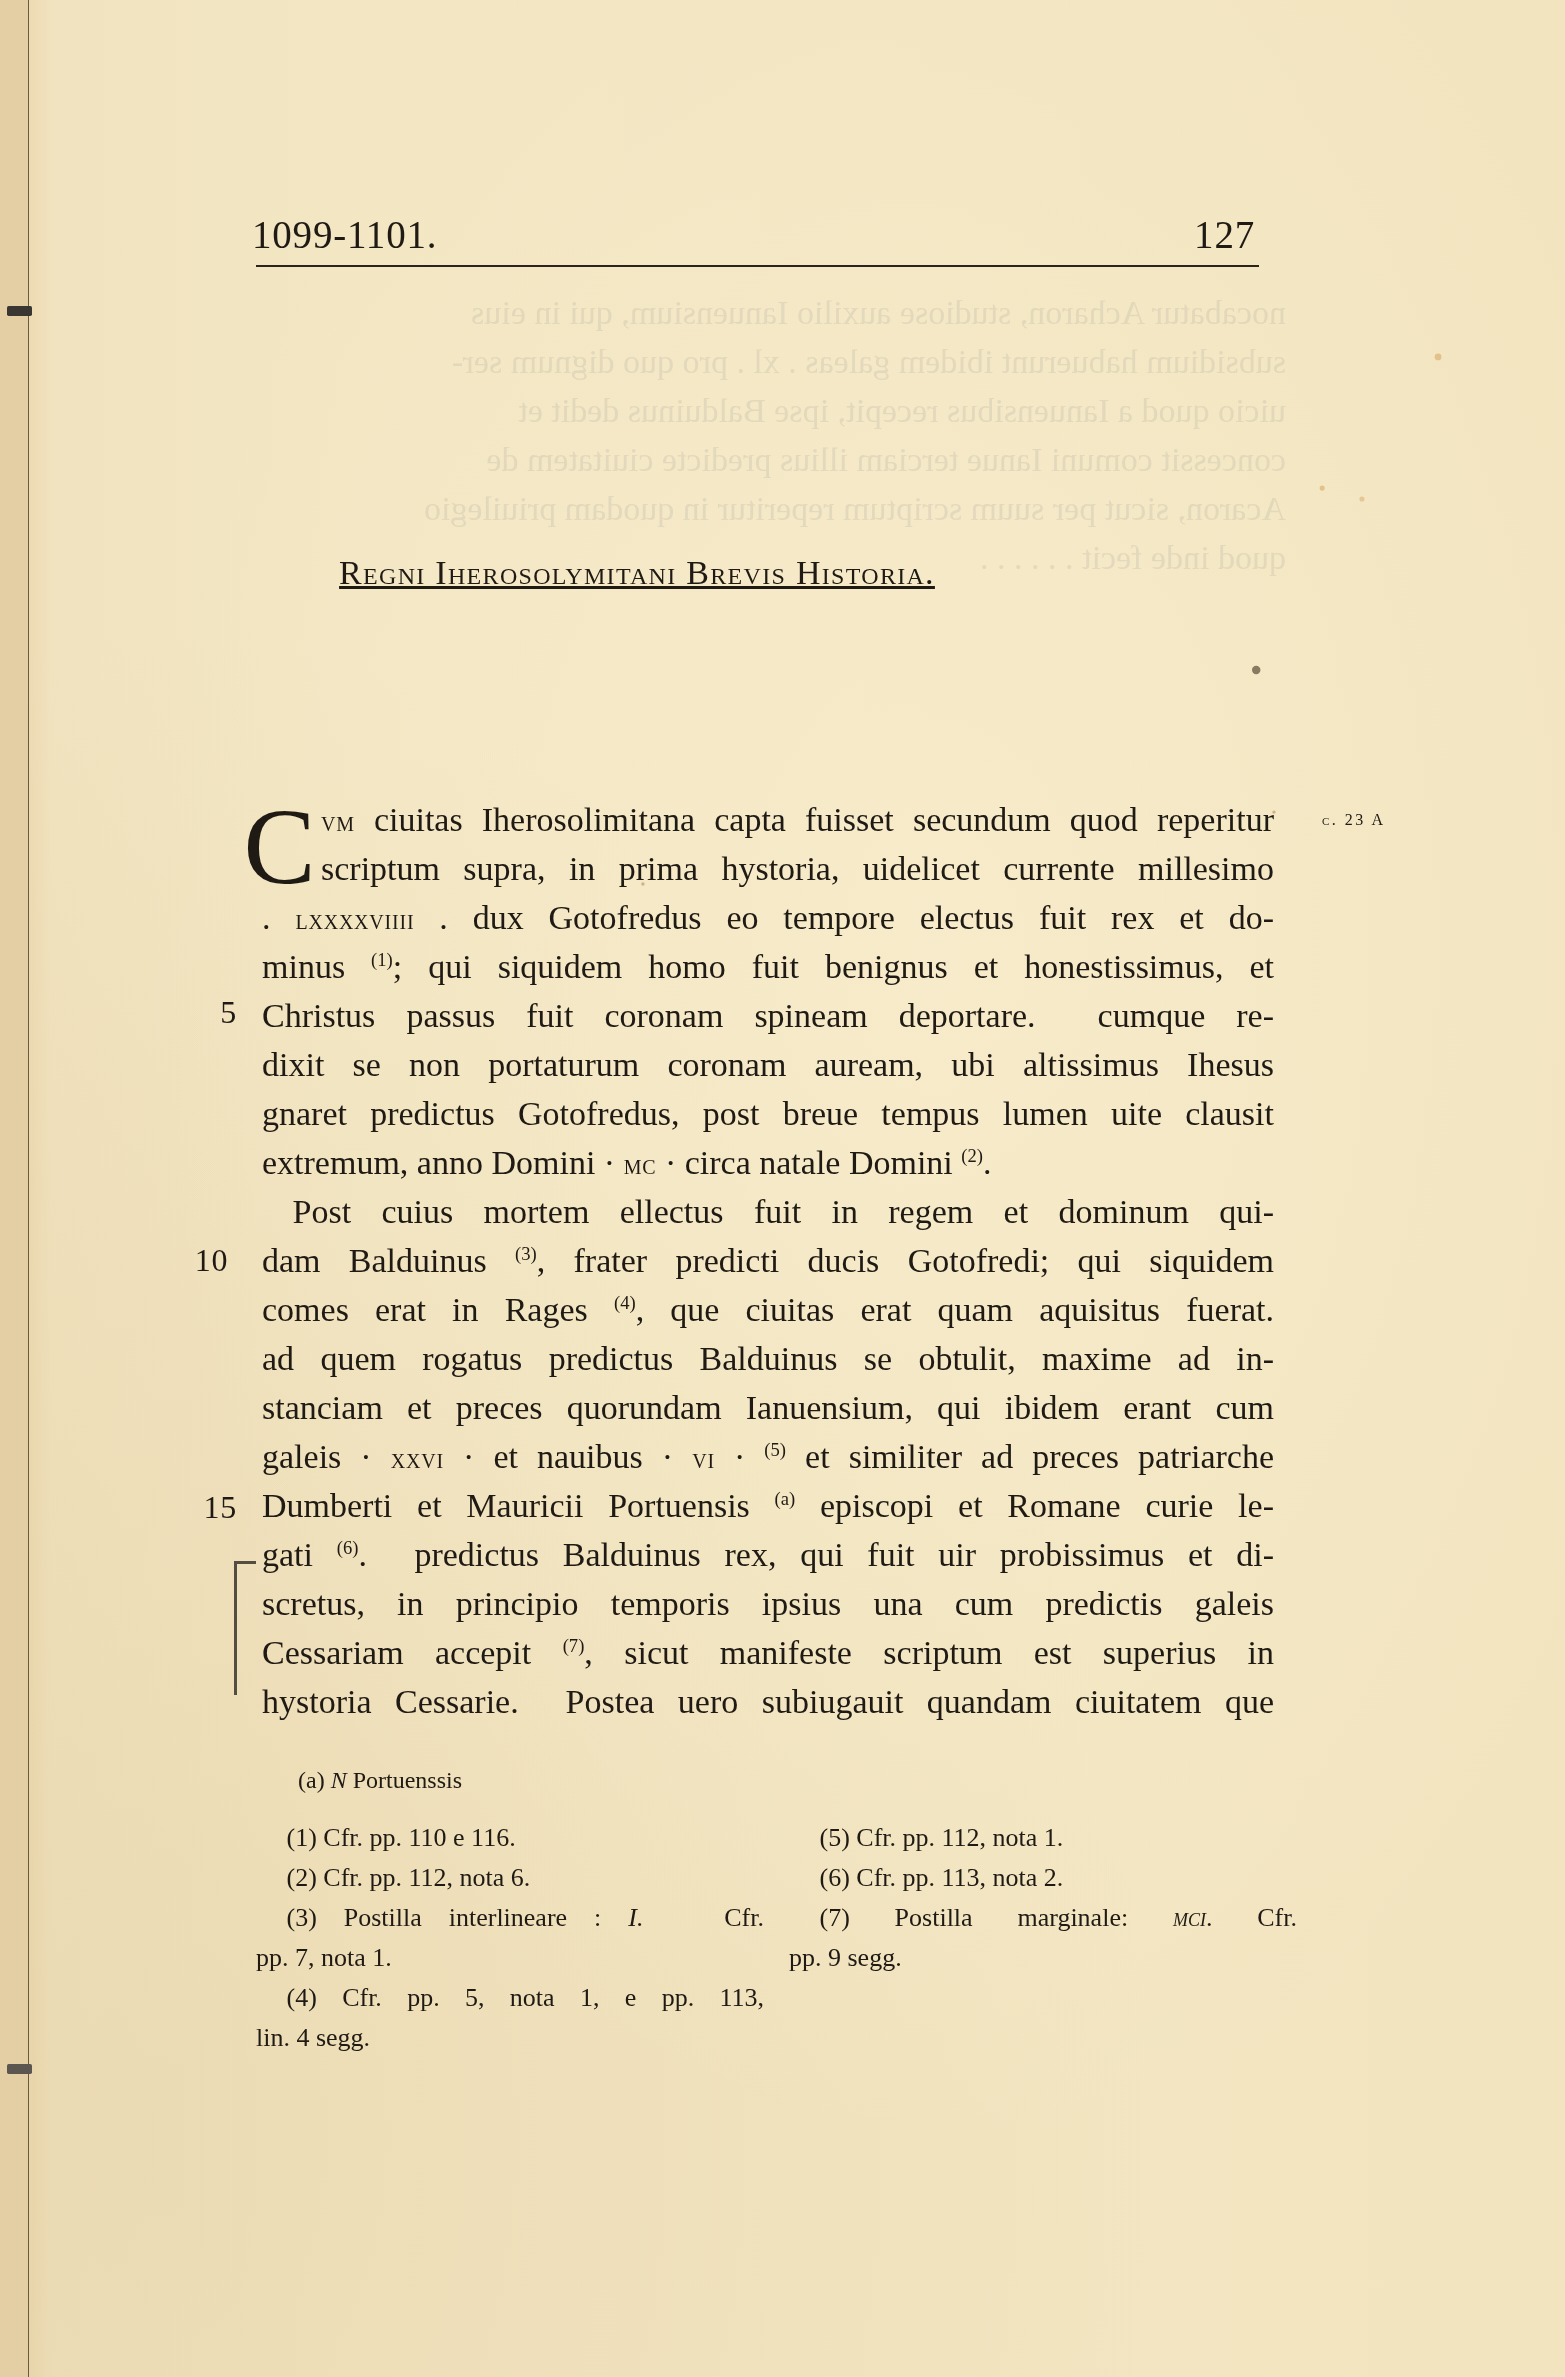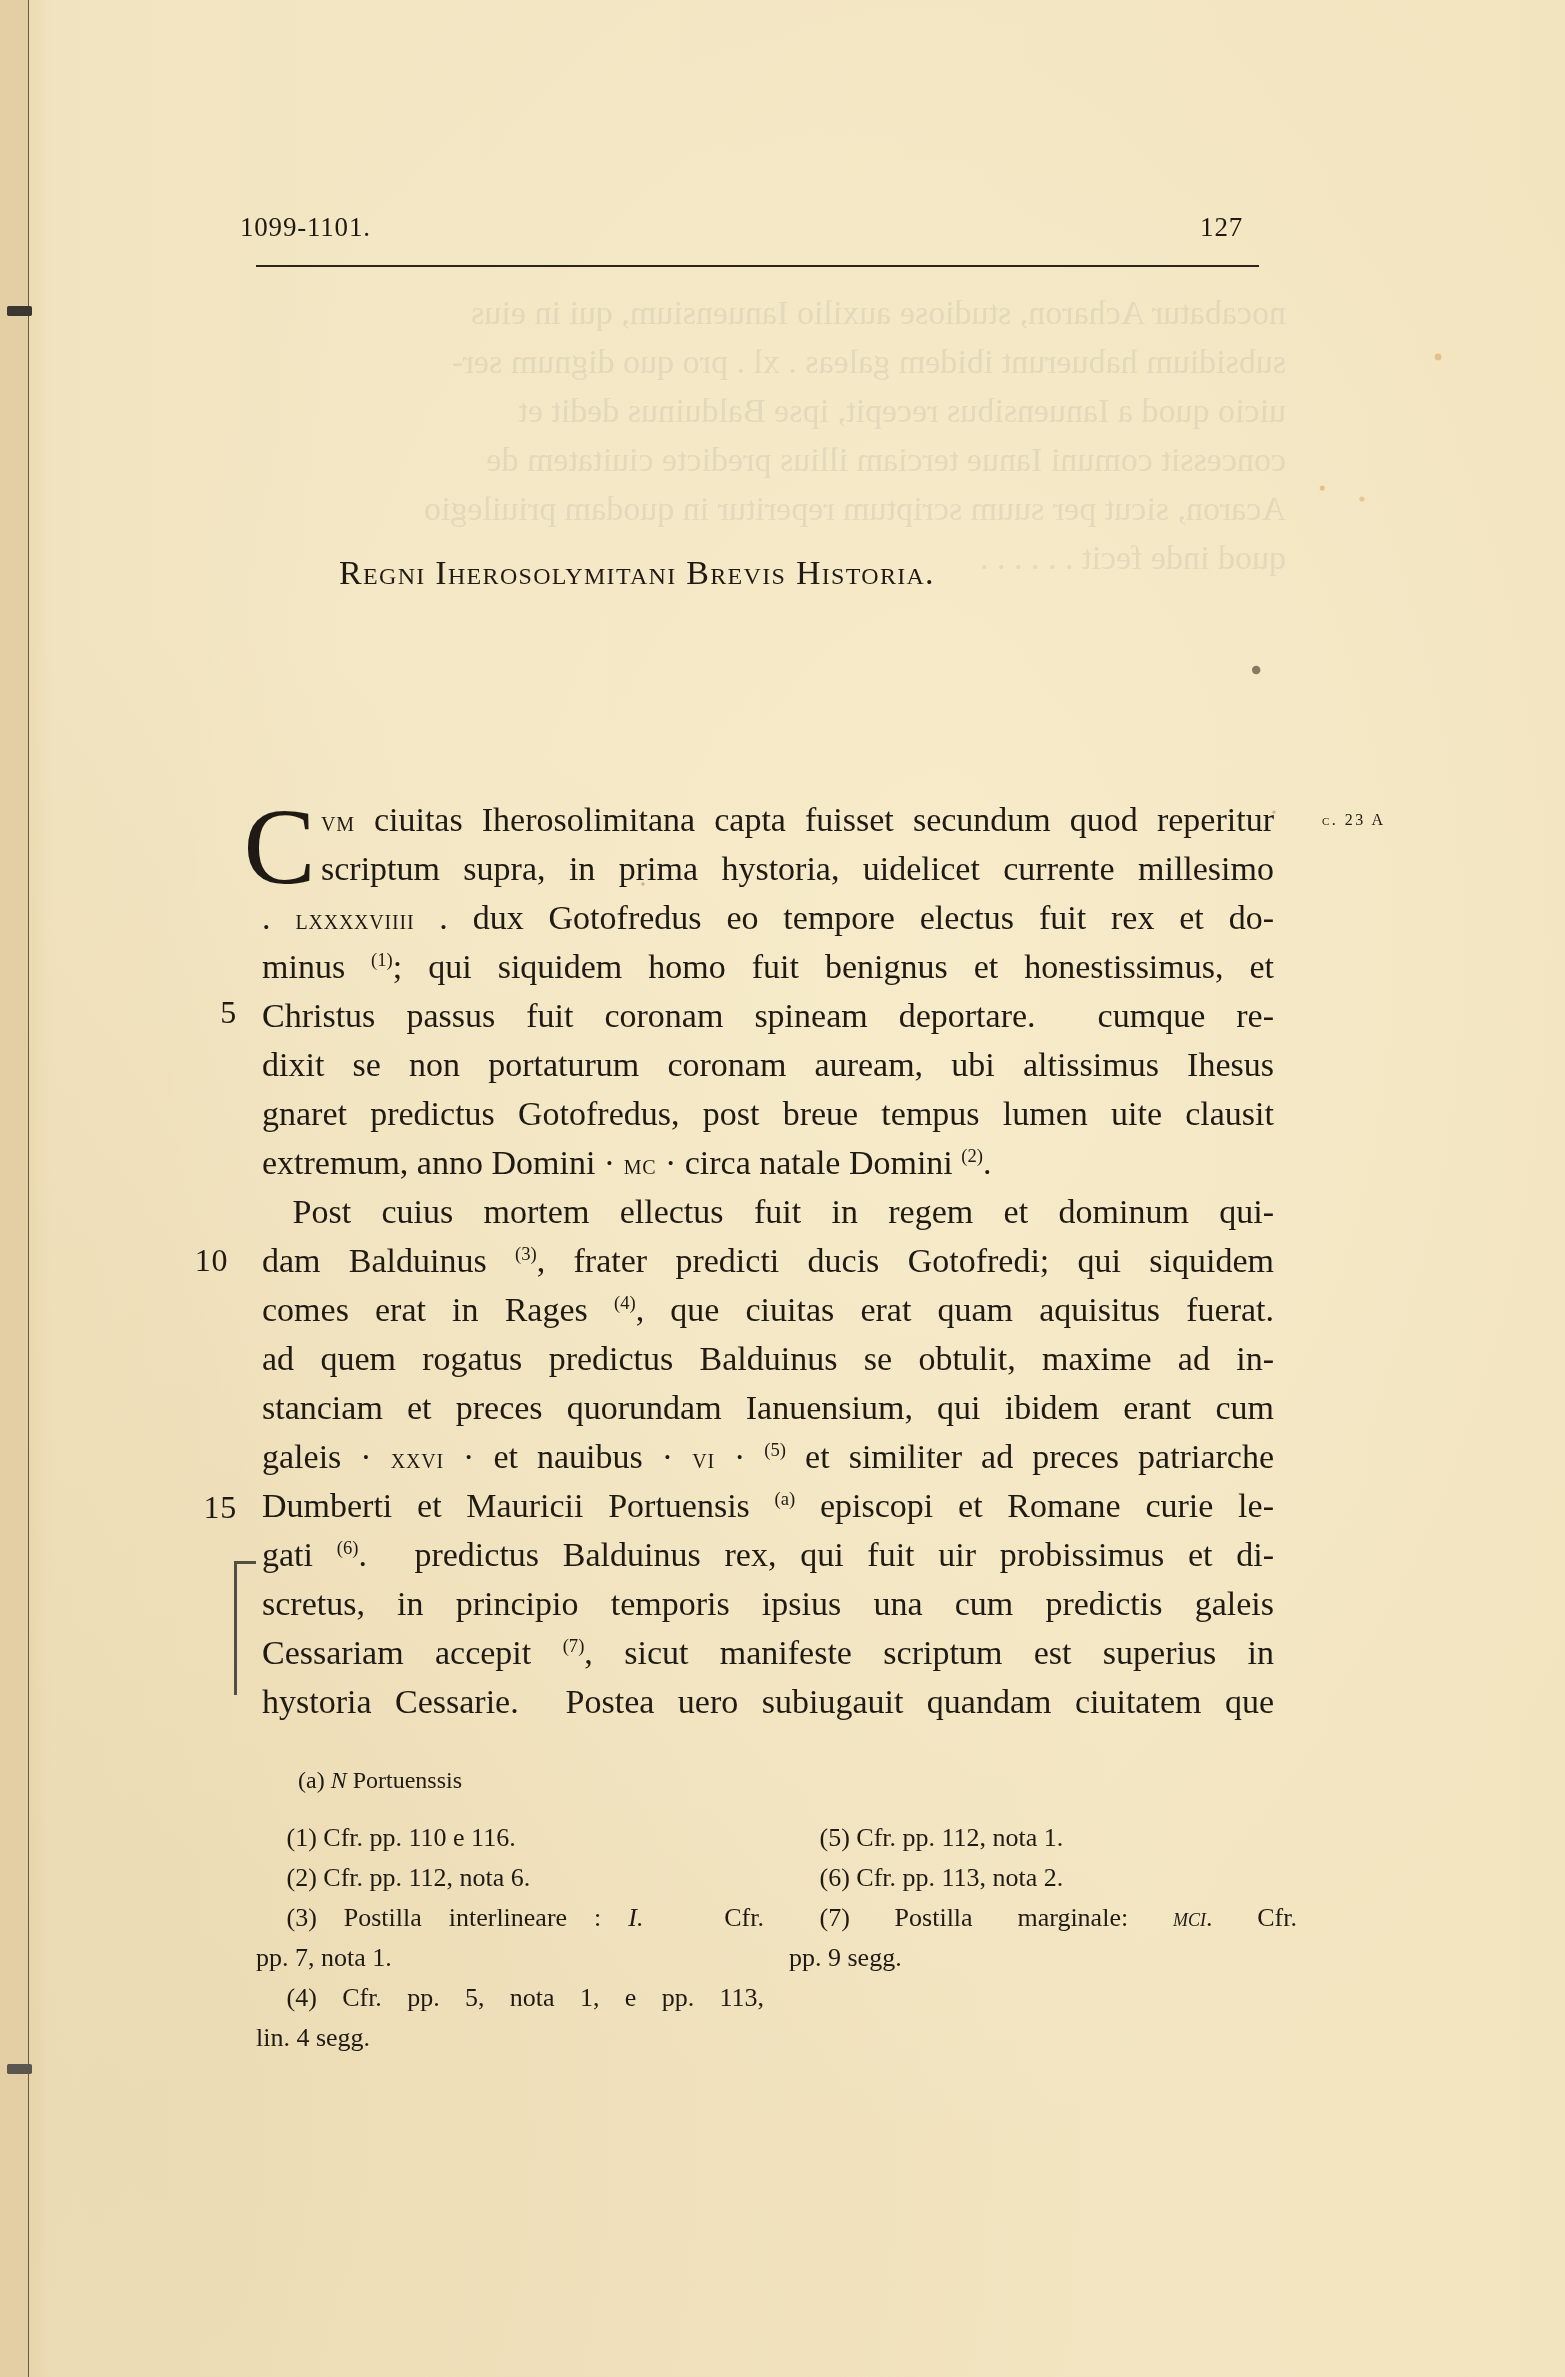--- a/index.html
+++ b/index.html
@@ -51,44 +51,45 @@
       color: rgba(110,115,125,0.13);
       font-size: 34px;
       line-height: 49px;
       transform: scaleX(-1);
       white-space: nowrap;
       pointer-events: none;
     }
 
     .running-head {
       position: absolute;
-      left: 240px; top: 212px;
+      left: 252px; top: 212px;
       width: 1003px;
       height: 42px;
-      font-size: 27px;
+      font-size: 39px;
       letter-spacing: 0.8px;
       text-align: center;
     }
     .running-head .left { position: absolute; left: 0; top: 0; }
     .running-head .right { position: absolute; right: 0; top: 0; }
     .head-rule {
       position: absolute;
       left: 256px; top: 265px;
       width: 1003px; height: 0;
       border-top: 2.5px solid #2a241c;
     }
 
     .title {
       position: absolute;
       left: 0; top: 554px;
       width: 1274px;
       text-align: center;
       font-size: 34px;
       font-variant: small-caps;
       letter-spacing: 1.3px;
+      text-decoration: underline;
     }
 
     .body-text {
       position: absolute;
       left: 262px; top: 795px;
       width: 1012px;
       font-size: 34px;
       line-height: 49px;
     }
     .line {

